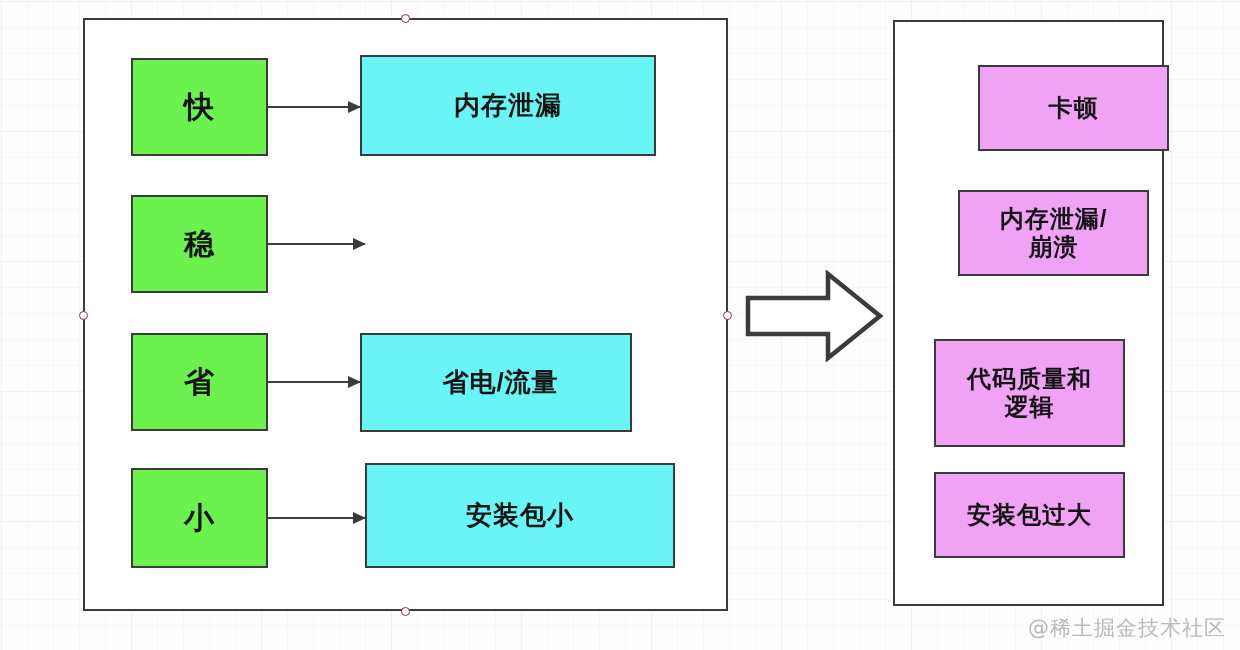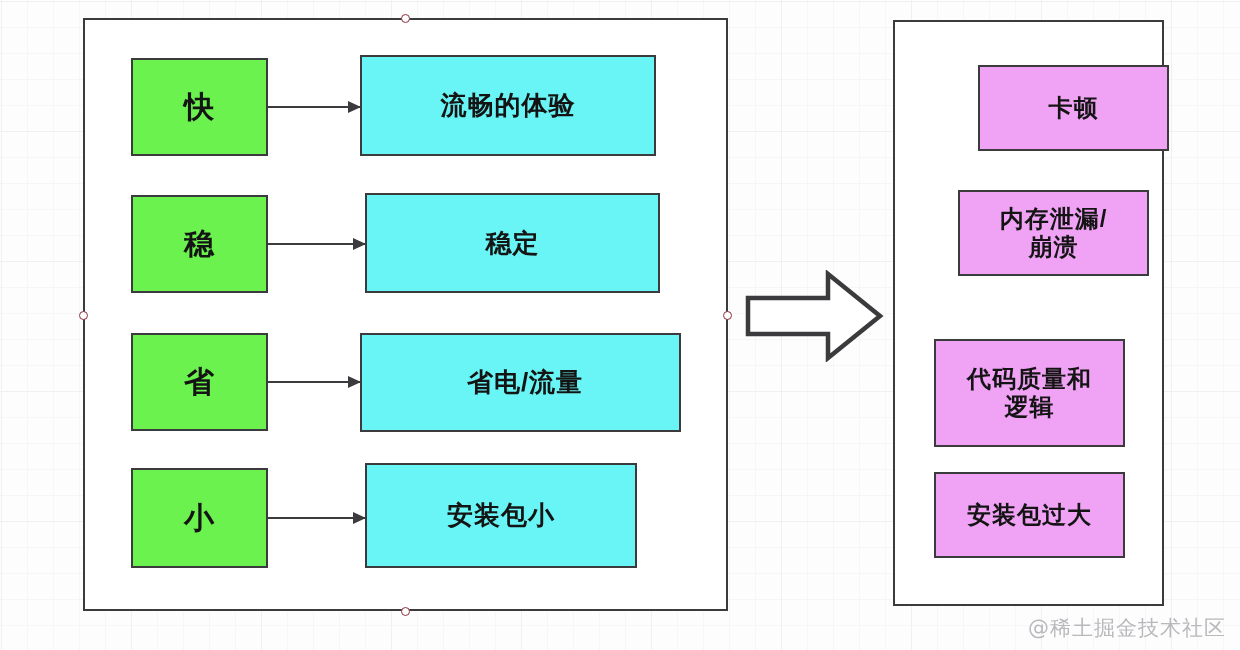--- a/index.html
+++ b/index.html
@@ -115,39 +115,38 @@
 
   <div class="handle" style="left:400.5px; top:13.5px;"></div>
   <div class="handle" style="left:78.5px;  top:310.5px;"></div>
   <div class="handle" style="left:722.5px; top:310.5px;"></div>
   <div class="handle" style="left:400.5px; top:606.5px;"></div>
 
   <div class="node green" style="left:131px; top:58px; width:137px; height:98px;">快</div>
   <div class="connector" style="left:268px; top:106px; width:92px;">
     <span class="arrowhead"></span>
   </div>
-  <div class="node cyan" style="left:360px; top:55px; width:296px; height:101px;">流畅的体验</div>
+  <div class="node cyan" style="left:360px; top:55px; width:296px; height:101px;">内存泄漏</div>
 
   <div class="node green" style="left:131px; top:195px; width:137px; height:98px;">稳</div>
   <div class="connector" style="left:268px; top:243px; width:97px;">
     <span class="arrowhead"></span>
   </div>
-  <div class="node cyan" style="left:365px; top:193px; width:295px; height:100px;">稳定</div>
 
   <div class="node green" style="left:131px; top:333px; width:137px; height:98px;">省</div>
   <div class="connector" style="left:268px; top:381px; width:92px;">
     <span class="arrowhead"></span>
   </div>
-  <div class="node cyan" style="left:360px; top:333px; width:321px; height:99px;padding-left:9px;">省电/流量</div>
+  <div class="node cyan" style="left:360px; top:333px; width:272px; height:99px;padding-left:9px;">省电/流量</div>
 
   <div class="node green" style="left:131px; top:468px; width:137px; height:100px;">小</div>
   <div class="connector" style="left:268px; top:517px; width:97px;">
     <span class="arrowhead"></span>
   </div>
-  <div class="node cyan" style="left:365px; top:463px; width:272px; height:105px;">安装包小</div>
+  <div class="node cyan" style="left:365px; top:463px; width:310px; height:105px;">安装包小</div>
 
   <svg id="block-arrow" viewBox="0 0 140 92">
     <polygon points="4,28 84,28 84,4 136,46 84,88 84,64 4,64" fill="#ffffff" stroke="#3b3b3d" stroke-width="4.5" stroke-linejoin="miter"></polygon>
   </svg>
 
   <div id="right-panel" class="panel"></div>
 
   <div class="node pink" style="left:934px; top:65px; width:191px; height:86px;margin-left:44px;">卡顿</div>
   <div class="node pink" style="left:934px; top:190px; width:191px; height:86px;margin-left:24px;">内存泄漏/
 崩溃</div>

